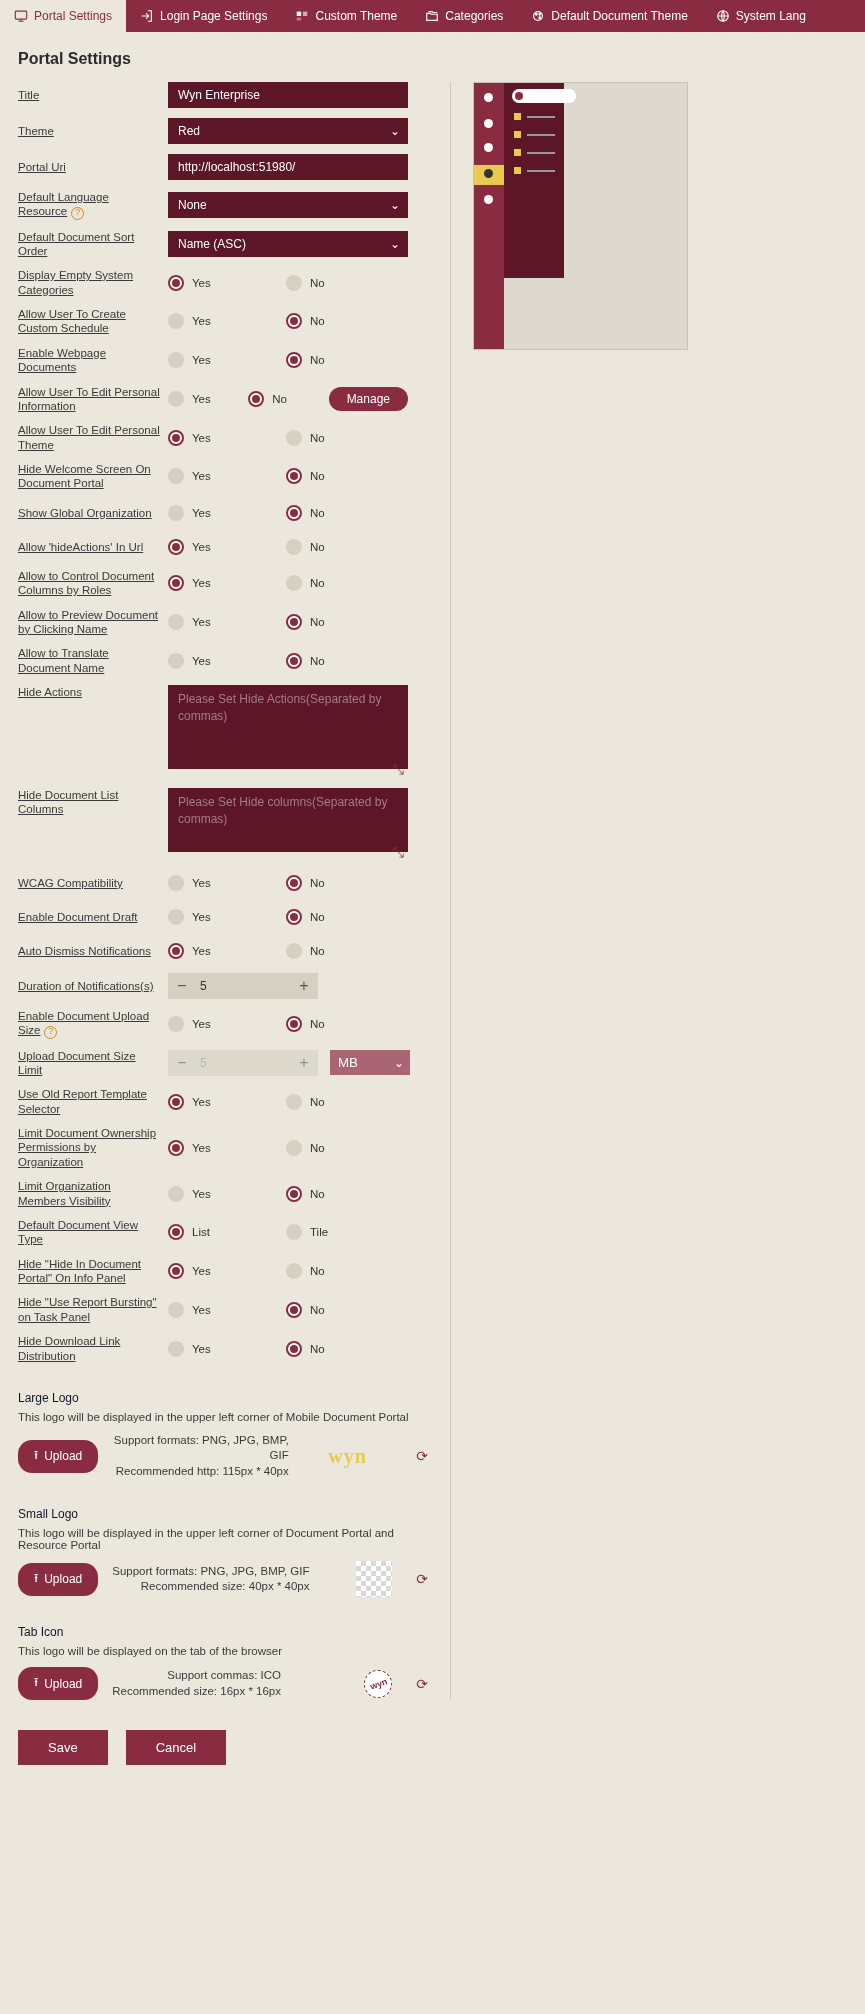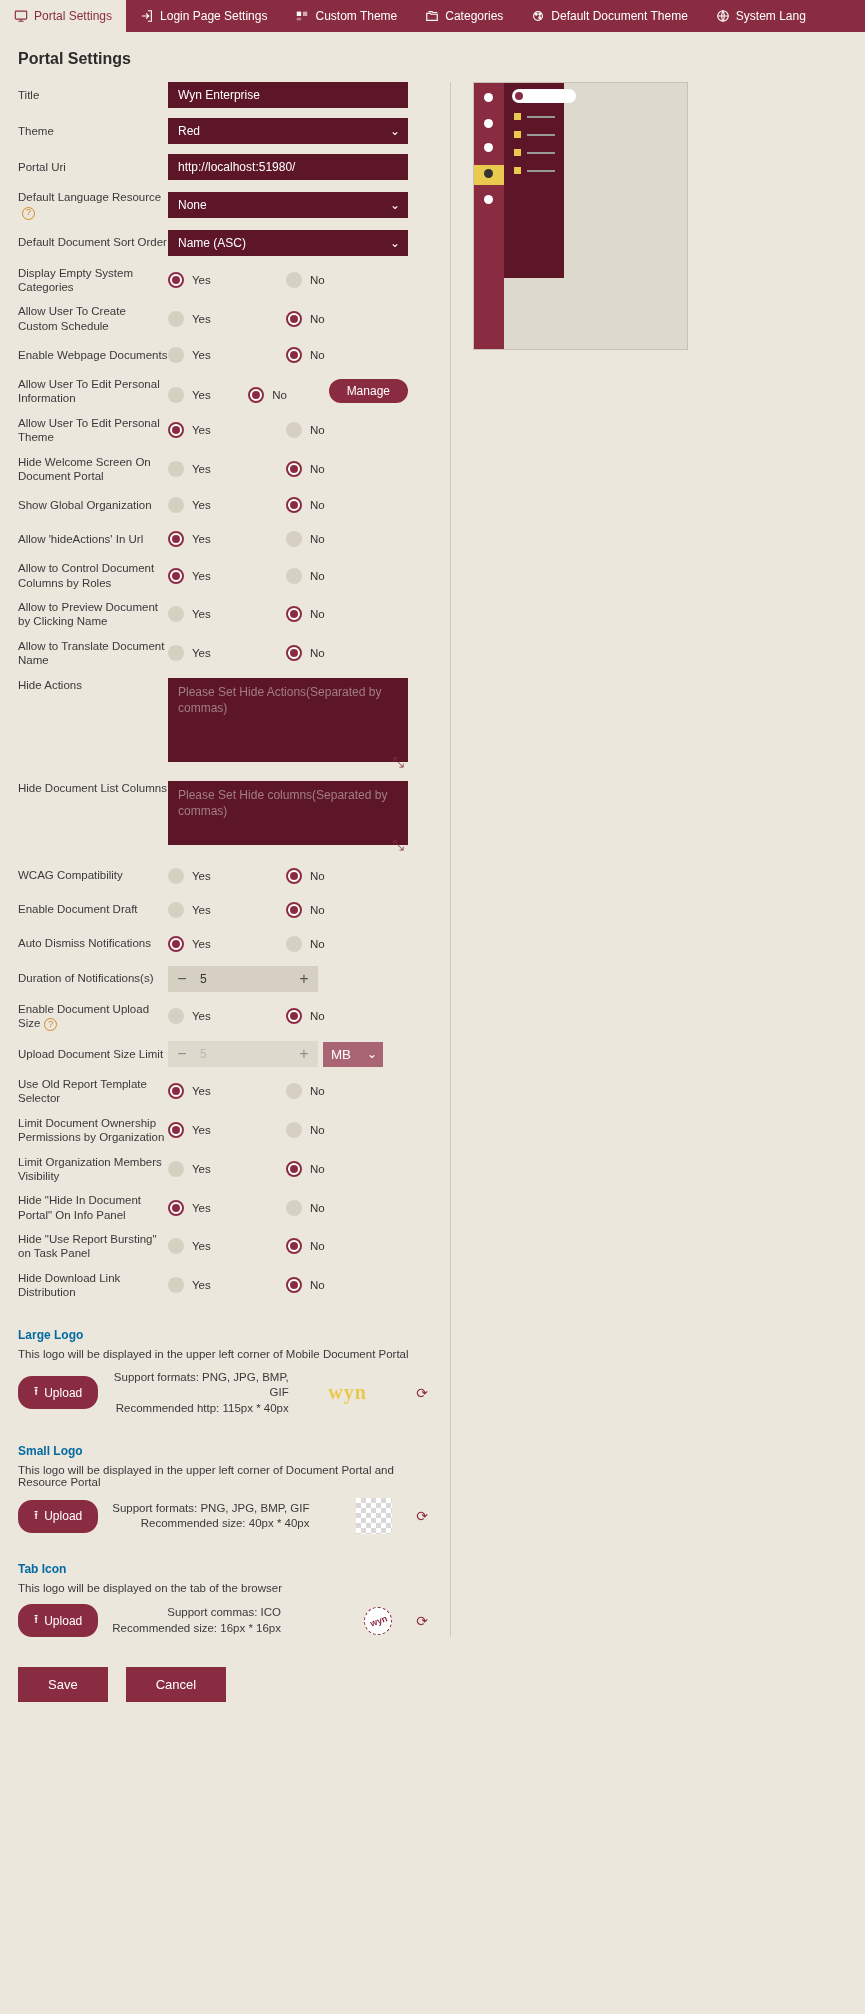--- a/index.html
+++ b/index.html
@@ -26,55 +26,55 @@
   gap: 6px;
   white-space: nowrap;
 }
 .tab.active { background: #ece7dd; color: #8a2c41; }
 .tab-icon { width: 14px; height: 14px; display:inline-block; }
 .page-title { font-size: 16px; font-weight: bold; margin: 18px 18px 14px; color: #2b2b2b; }
 .main { display: flex; padding: 0 18px 18px; }
 .form-col { width: 410px; }
 .preview-col { flex: 1; margin-left: 22px; border-left: 1px solid #cfc9bd; padding-left: 22px; }
 .row { display: flex; align-items: center; margin-bottom: 10px; min-height: 24px; }
-.label { width: 150px; font-size: 11.5px; color: #3a3a3a; line-height: 1.25; padding-right: 0; }
+.label { width: 150px; font-size: 11.5px; color: #3a3a3a; line-height: 1.25; padding-right: 8px; text-decoration: underline; }
 .textbox, .select, .textarea {
   background: #5c1628; color: #fff;
   border: none; padding: 6px 10px; font-size: 12px;
   width: 240px; outline: none;
 }
 .textbox::placeholder, .textarea::placeholder { color: #a27d87; }
 .select { appearance: none; position: relative; }
 .select-wrap { position: relative; width: 240px; }
 .select-wrap .chev { position: absolute; right: 8px; top: 50%; transform: translateY(-50%); color:#fff; pointer-events:none; }
 .textarea { height: 84px; resize: none; font-family: inherit; line-height:1.4; }
 .textarea-wrap { position: relative; width: 240px; }
 .resize-h { position: absolute; right: 4px; bottom: -6px; color:#8a2c41; font-size: 14px; }
-.radio-group { display: flex; align-items: flex-end; width: 240px; }
+.radio-group { display: flex; align-items: center; width: 240px; }
 .radio-opt { display: flex; align-items: center; width: 118px; font-size: 11.5px; cursor: pointer; }
 .radio {
   width: 16px; height: 16px; border-radius: 50%;
   background: #d6d0c3; margin-right: 8px; display: inline-flex;
   align-items: center; justify-content: center;
 }
 .radio.sel { background: #fff; border: 2px solid #8a2c41; }
 .radio.sel::after { content: ""; width: 8px; height: 8px; border-radius: 50%; background: #8a2c41; }
 .pill-btn {
   background: #8a2c41; color: #fff; border: none; border-radius: 14px;
   padding: 5px 18px; font-size: 12px; cursor: pointer;
 }
 .help-icon { display:inline-flex; align-items:center; justify-content:center; width:13px; height:13px; border: 1px solid #d08a27; color:#d08a27; border-radius:50%; font-size:9px; margin-left:4px; }
 .stepper { display:flex; align-items:center; width:150px; background:#d6d0c3; height:26px;}
 .stepper.disabled { opacity:0.6; }
 .step-btn { width:28px; text-align:center; font-size:16px; cursor:pointer; color:#555;}
 .step-val { flex:1; text-align:left; padding-left:4px; font-size:12px; color:#333; }
-.unit-select { margin-left:5px; width:60px; background:#a96573; color:#fff; border:none; padding:5px 8px; appearance:none; position:relative;}
+.unit-select { margin-left:12px; width:80px; background:#a96573; color:#fff; border:none; padding:5px 8px; appearance:none; position:relative;}
 .unit-wrap{position:relative; display:inline-block;}
 .unit-wrap .chev{position:absolute; right:6px; top:50%; transform:translateY(-50%); color:#fff; pointer-events:none;}
-.section-title { font-size:12px; font-weight:bold; color:#0369a1; margin:28px 0 6px;}
+.section-title { font-size:12px; font-weight:normal; color:#0f172a; margin:28px 0 6px;}
 .section-desc { font-size:11.5px; color:#3a3a3a; margin-bottom:10px;}
 .upload-row { display:flex; align-items:center; gap:14px;}
 .upload-btn { background:#8a2c41; color:#fff; border:none; border-radius:14px; padding:6px 16px; font-size:12px; cursor:pointer; display:flex; align-items:center; gap:6px;}
 .upload-info { font-size:11.5px; line-height:1.35; color:#3a3a3a;text-align:right;}
 .logo-preview { margin-left:auto; margin-right:6px; }
 .logo-large { width:100px; height:28px; background:linear-gradient(#fff0,#fff0); display:flex; align-items:center; justify-content:center; }
 .logo-large span{ font-family: cursive; font-weight:bold; color:#e9c94e; font-size:20px; letter-spacing:1px;}
 .refresh-ic { color:#8a2c41; cursor:pointer; font-size:14px; margin-left:4px;}
 .checker { width:36px; height:36px;
   background-image: linear-gradient(45deg,#d8d8d8 25%,transparent 25%),
@@ -338,20 +338,27 @@
           </div>
         </div>
         <div class="row">
           <div class="label">Limit Organization Members Visibility</div>
           <div class="radio-group">
             <div class="radio-opt"><span class="radio"></span>Yes</div>
             <div class="radio-opt"><span class="radio sel"></span>No</div>
           </div>
         </div>
         <div class="row">
+          <div class="label">Default Document View Type</div>
+          <div class="radio-group">
+            <div class="radio-opt"><span class="radio sel"></span>List</div>
+            <div class="radio-opt"><span class="radio"></span>Tile</div>
+          </div>
+        </div>
+        <div class="row">
           <div class="label">Hide "Hide In Document Portal" On Info Panel</div>
           <div class="radio-group">
             <div class="radio-opt"><span class="radio sel"></span>Yes</div>
             <div class="radio-opt"><span class="radio"></span>No</div>
           </div>
         </div>
         <div class="row">
           <div class="label">Hide "Use Report Bursting" on Task Panel</div>
           <div class="radio-group">
             <div class="radio-opt"><span class="radio"></span>Yes</div>

